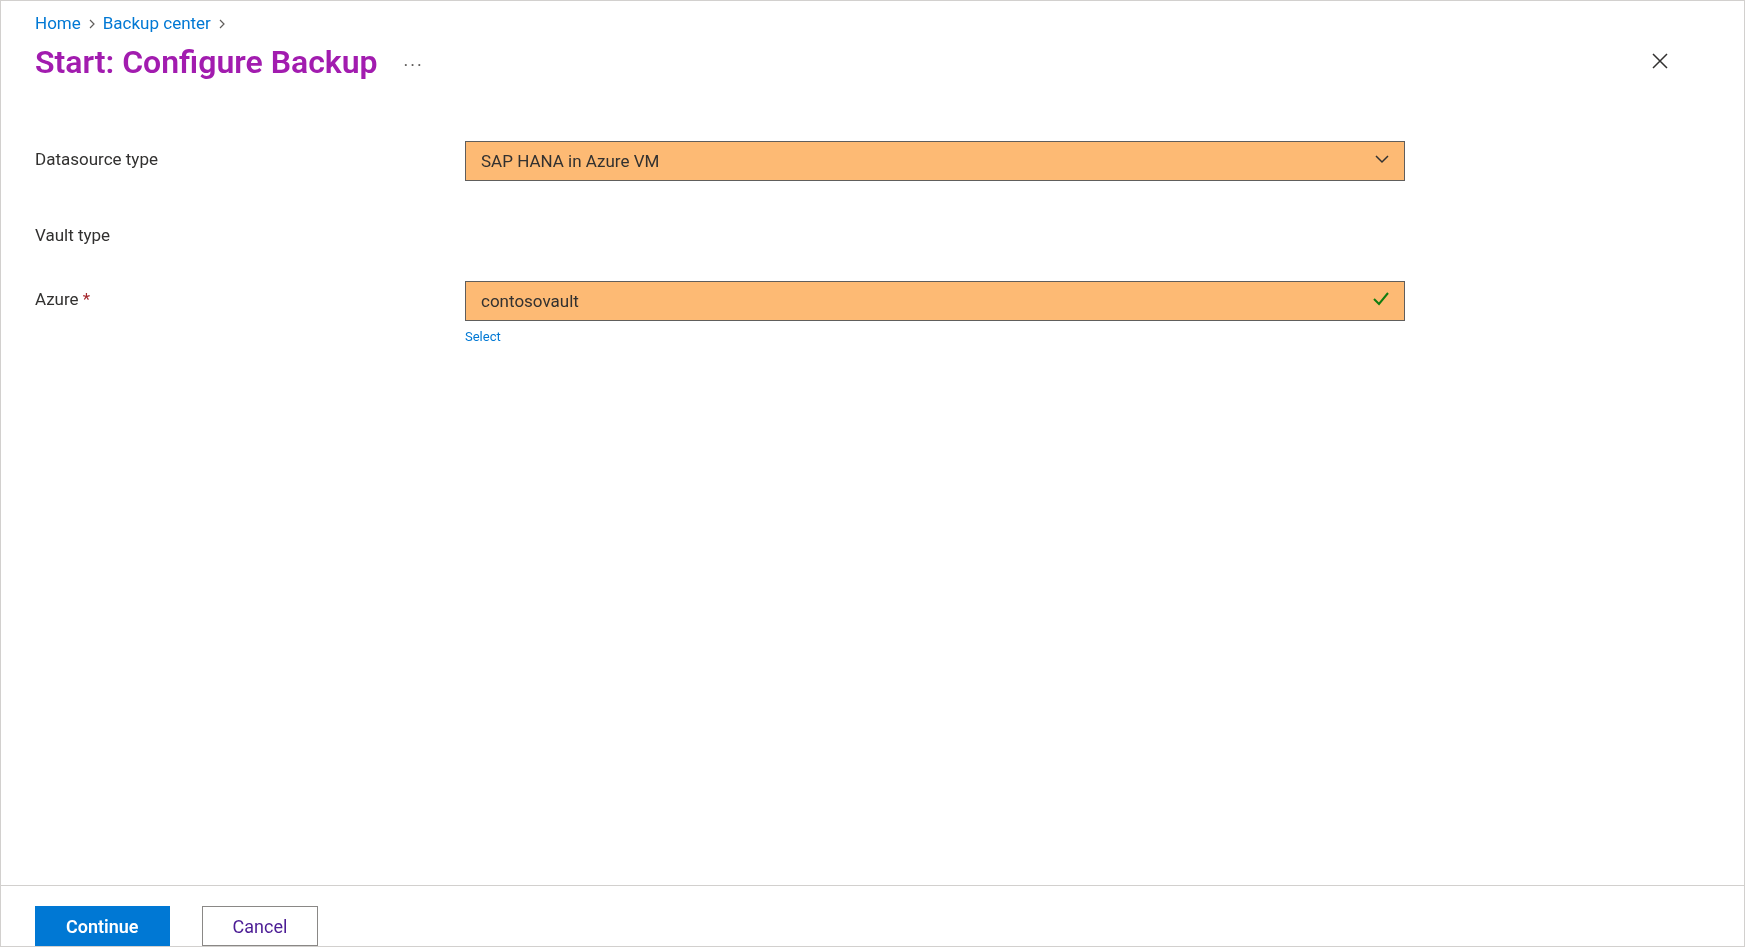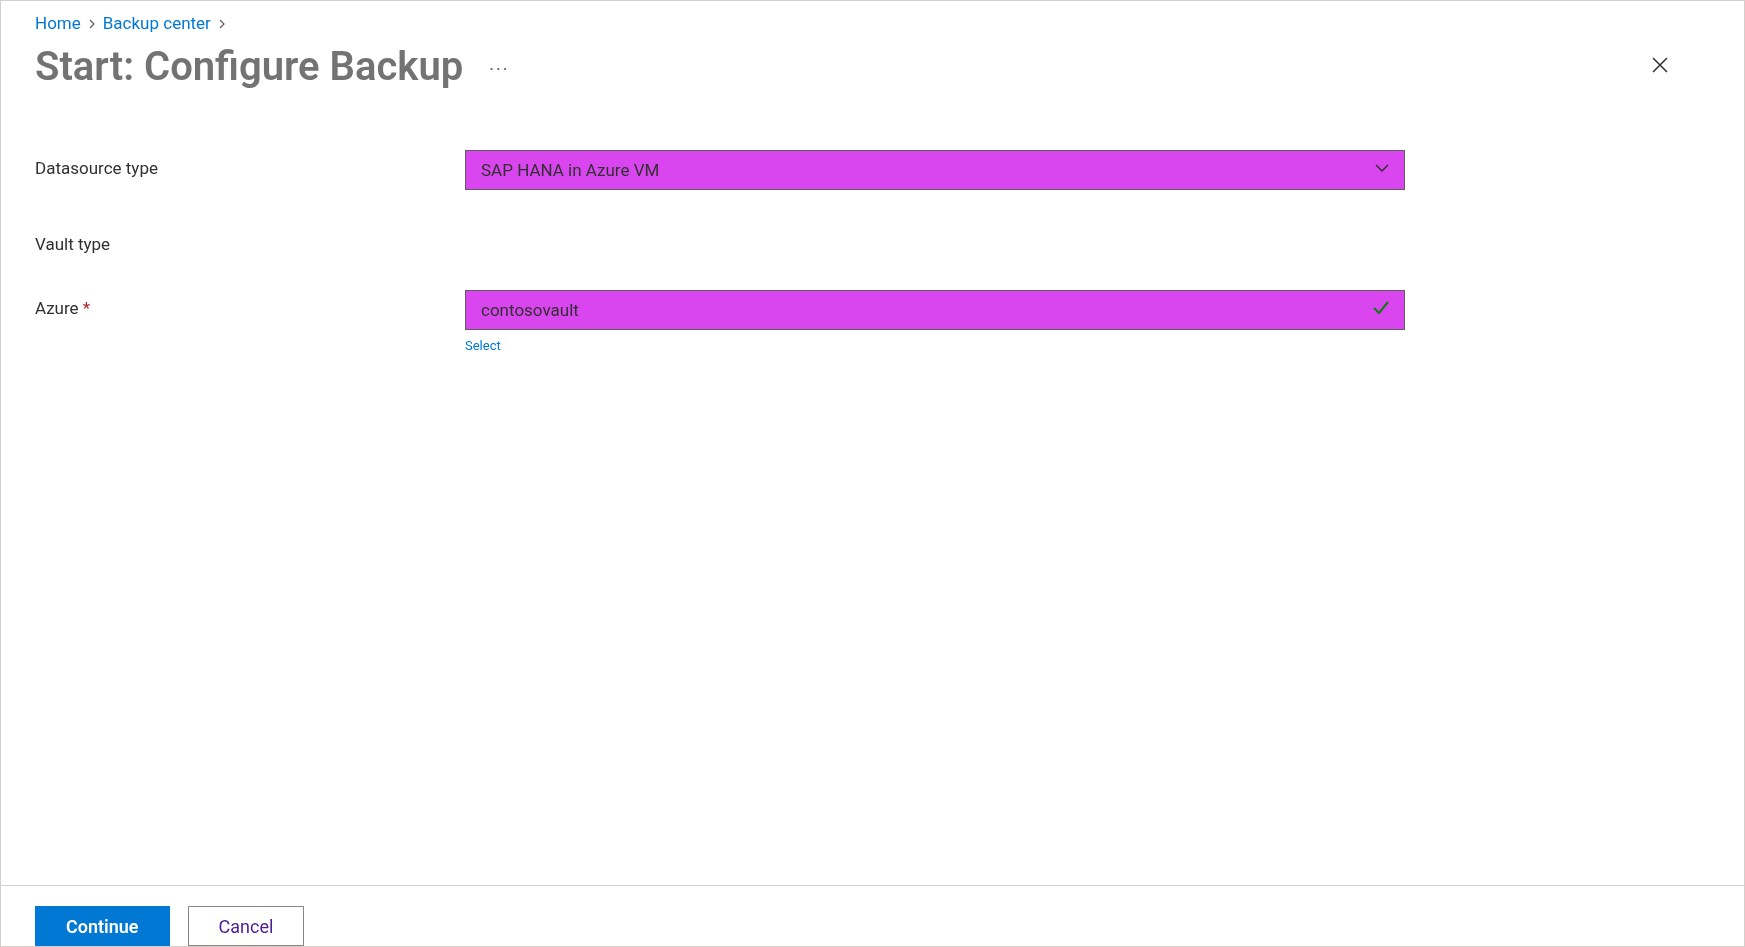--- a/index.html
+++ b/index.html
@@ -30,23 +30,23 @@
     }
     .breadcrumb-sep {
       color: #605e5c;
     }
     .header {
       display: flex;
       align-items: center;
       padding: 10px 34px 0;
     }
     .page-title {
-      font-size: 40px;
+      font-size: 32px;
       font-weight: 600;
-      color: #737373;
+      color: #a21caf;
       margin-right: 26px;
     }
     .ellipsis {
       font-size: 18px;
       color: #605e5c;
       letter-spacing: 2px;
       cursor: pointer;
       margin-top: 6px;
     }
     .close-btn {
@@ -82,21 +82,21 @@
     }
     .form-control {
       flex: 1;
       max-width: 940px;
       position: relative;
     }
     .select-box, .input-box {
       width: 100%;
       height: 40px;
       border: 1px solid #605e5c;
-      background: #d946ef;
+      background: #fdba74;
       padding: 0 44px 0 15px;
       font-size: 17px;
       color: #323130;
       display: flex;
       align-items: center;
       cursor: pointer;
       position: relative;
     }
     .select-box.disabled {
       background: #f3f2f1;
@@ -157,21 +157,21 @@
       display: inline-block;
     }
     .footer {
       position: absolute;
       bottom: 0;
       left: 0;
       right: 0;
       border-top: 1px solid #d2d0ce;
       padding: 20px 34px 0;
       display: flex;
-      gap: 18px;
+      gap: 32px;
     }
     .btn {
       height: 40px;
       padding: 0 30px;
       font-size: 18px;
       border: 1px solid;
       cursor: pointer;
       font-family: inherit;
     }
     .btn-primary {

